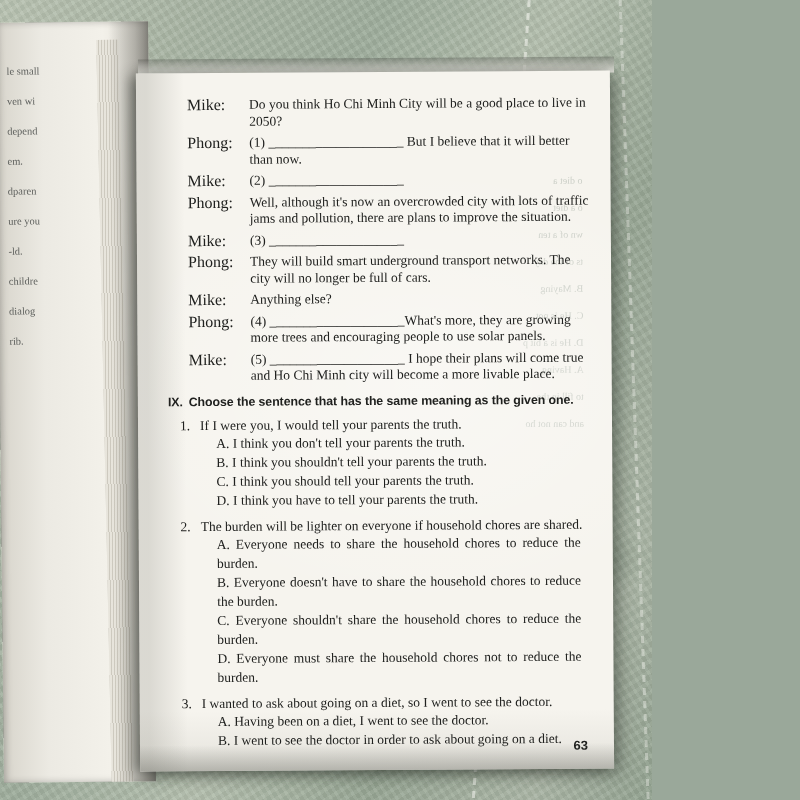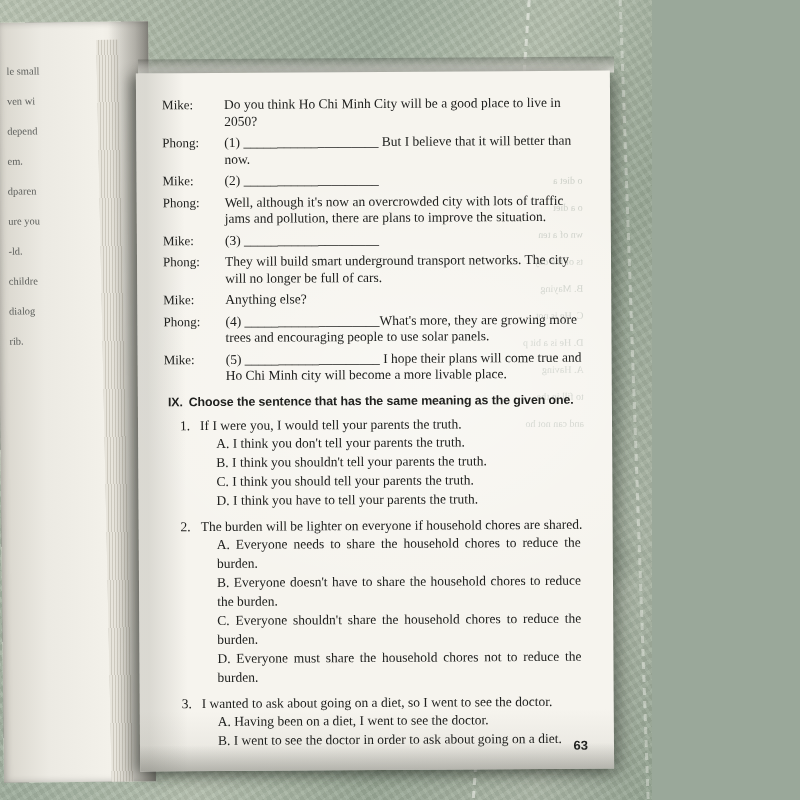--- a/index.html
+++ b/index.html
@@ -155,21 +155,22 @@
   }
 
   
   .dlg-row {
     display: flex;
     margin-bottom: 5px;
     line-height: 16.5px;
   }
   .dlg-speaker {
     flex: 0 0 62px;
-    font-size: 13px;
+    font-size: 16px;
+    margin-left: 25px;
   }
   .dlg-text {
     flex: 1 1 auto;
     font-size: 13.5px;
   }
 
   
   .section-head {
     display: flex;
     align-items: baseline;

